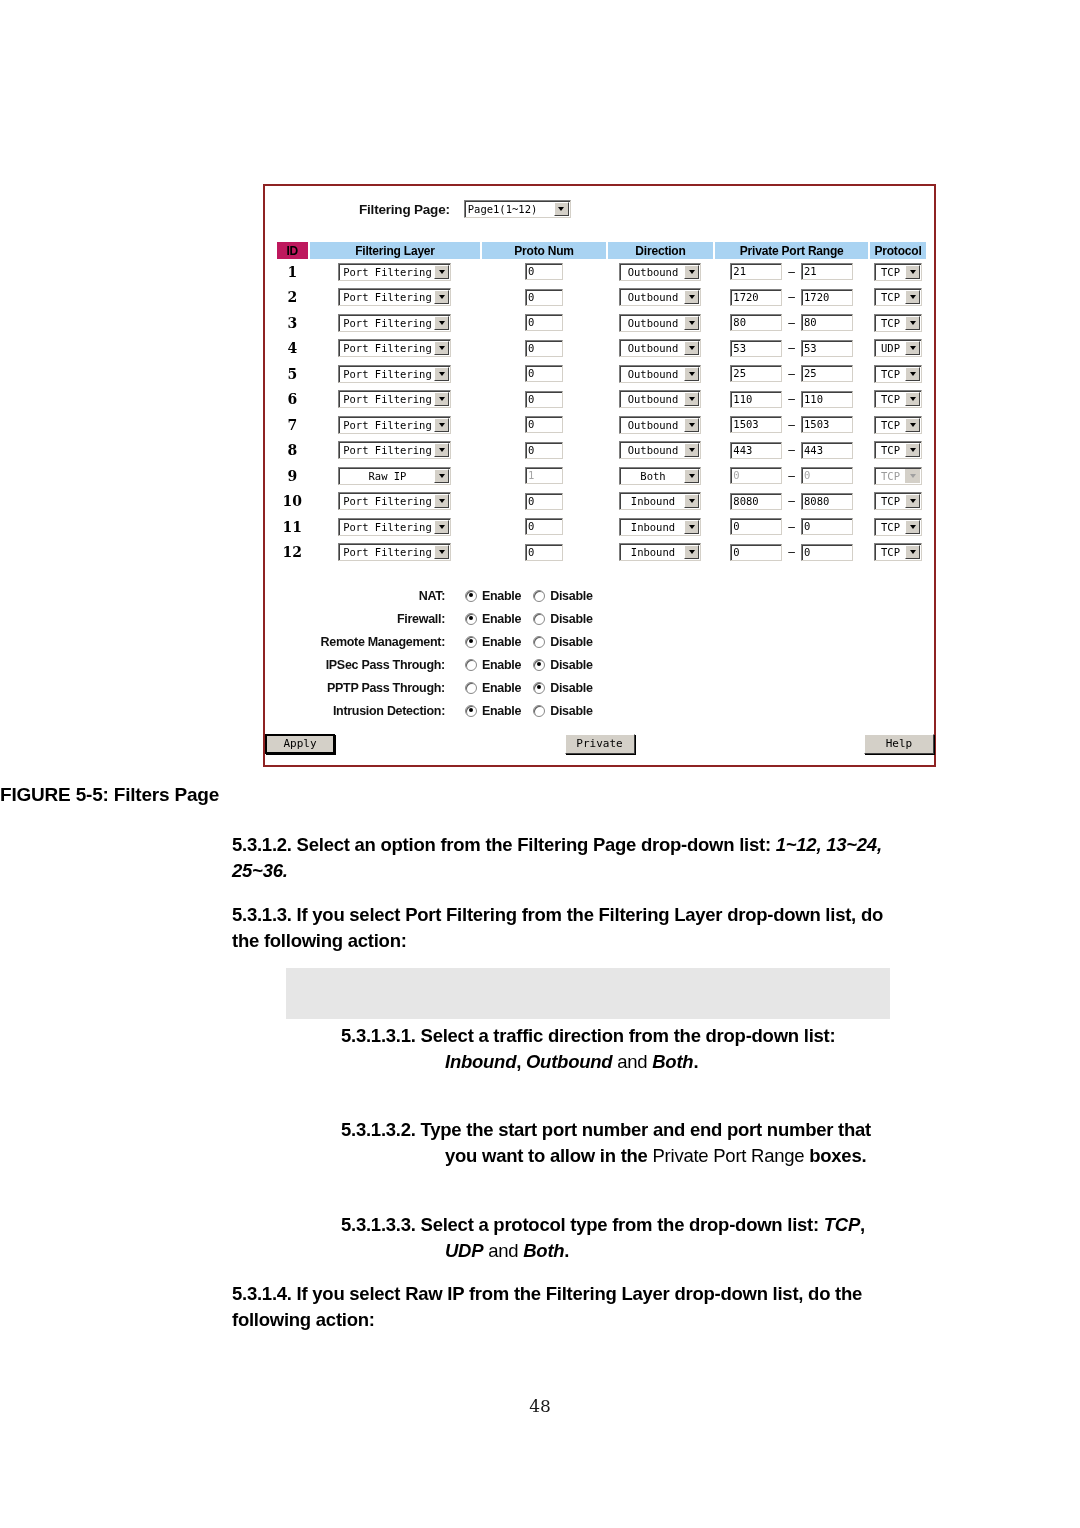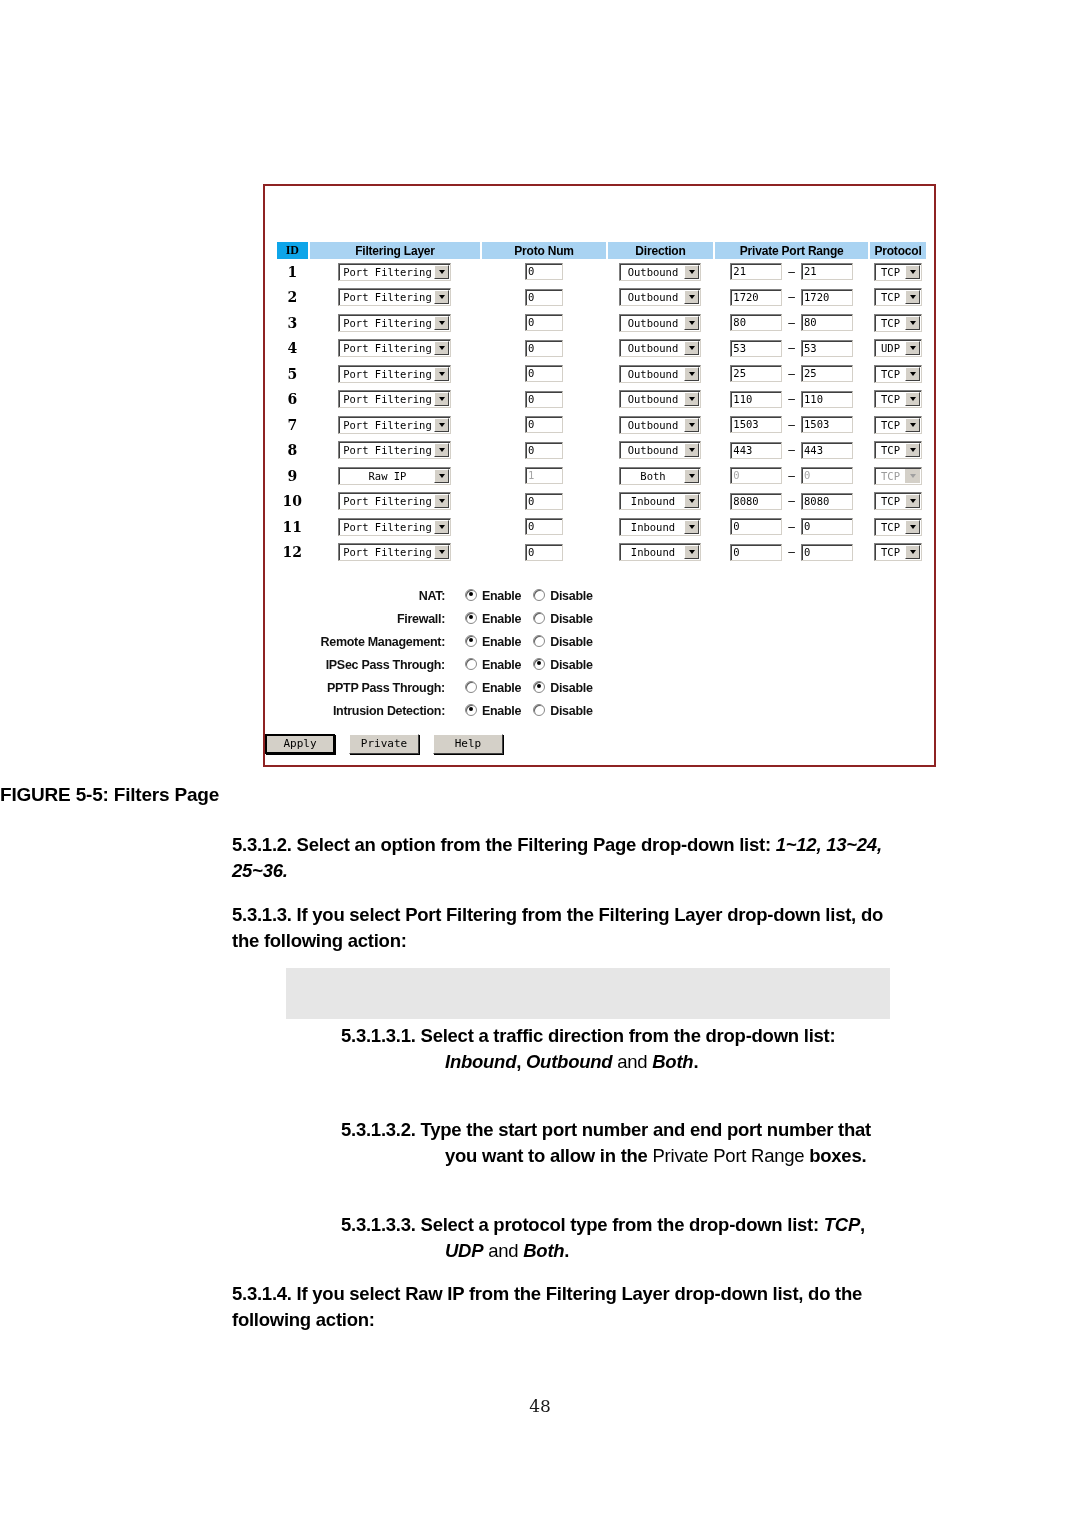--- a/index.html
+++ b/index.html
@@ -116,21 +116,21 @@
   .filter-table th {
     background: #a9d3f2;
     font-size: 12px;
     font-weight: bold;
     color: #000;
     height: 17px;
     padding: 0;
     text-align: center;
     letter-spacing: -0.2px;
   }
-  .filter-table th.col-id { width: 30px; background: #0ea5e9; font-family: Liberation Serif, serif; }
+  .filter-table th.col-id { width: 30px; background: #be185d; }
   .filter-table th.col-layer { width: 168px; }
   .filter-table th.col-proto { width: 121px; }
   .filter-table th.col-dir { width: 104px; }
   .filter-table th.col-range { width: 150px; }
   .filter-table th.col-protocol { width: 55px; }
 
   .filter-table td {
     padding: 0;
     height: 25.5px;
     vertical-align: middle;
@@ -187,21 +187,21 @@
     width: 200px;
     text-align: right;
     font-size: 12.5px;
     font-weight: bold;
     letter-spacing: -0.3px;
     padding-right: 20px;
     box-sizing: border-box;
     color: #111;
   }
   .radio-group { display: flex; align-items: center; }
-  .radio-opt { display: flex; margin-right: 12px; }
+  .radio-opt { display: flex; align-items: center; margin-right: 12px; }
   .radio-dot {
     width: 10px;
     height: 10px;
     border-radius: 50%;
     border: 1px solid #888;
     background: #fff;
     box-shadow: inset 1px 1px 0 #606060;
     display: inline-block;
     position: relative;
     margin-right: 5px;
@@ -222,21 +222,21 @@
     color: #111;
   }
 
   
   .button-bar {
     position: absolute;
     left: 0;
     top: 548px;
     width: 100%;
     display: flex;
-    justify-content: flex-start;
+    justify-content: space-between;
     gap: 14px;
   }
   .win-button {
     min-width: 70px;
     height: 20px;
     background: #d4d0c8;
     border-top: 1px solid #ffffff;
     border-left: 1px solid #ffffff;
     border-right: 1px solid #404040;
     border-bottom: 1px solid #404040;
@@ -308,20 +308,27 @@
     font-size: 17px;
     color: #1a1a1a;
   }
 </style>
 </head>
 <body>
 
 <div id="figure-panel">
   <div class="fp-inner">
 
+    <div class="filter-page-row">
+      <span class="fp-label">Filtering Page:</span>
+      <span class="win-select" id="filtering-page-select">
+        <span class="sel-text">Page1(1~12)</span>
+        <span class="sel-arrow"></span>
+      </span>
+    </div>
 
     <table class="filter-table">
       <thead>
         <tr>
           <th class="col-id">ID</th>
           <th class="col-layer">Filtering Layer</th>
           <th class="col-proto">Proto Num</th>
           <th class="col-dir">Direction</th>
           <th class="col-range">Private Port Range</th>
           <th class="col-protocol">Protocol</th>

